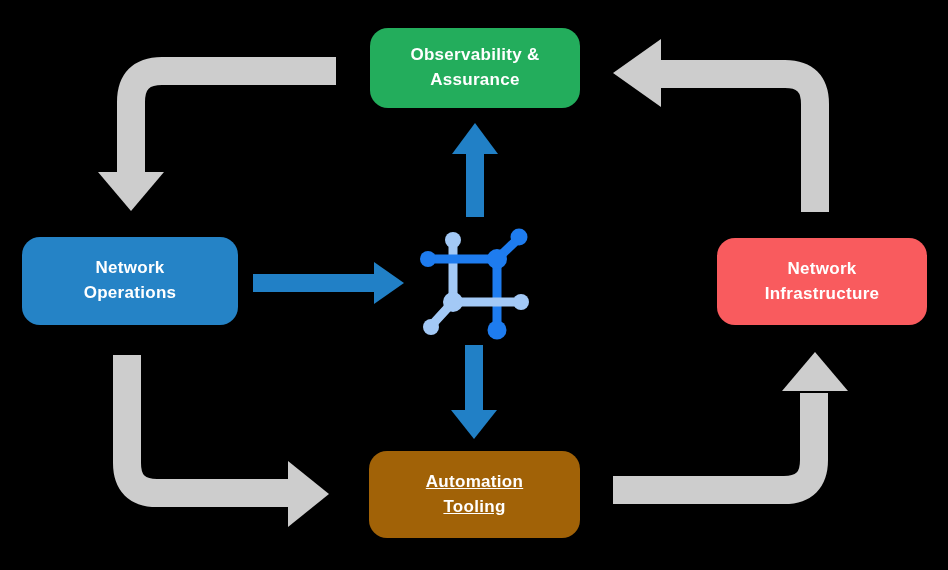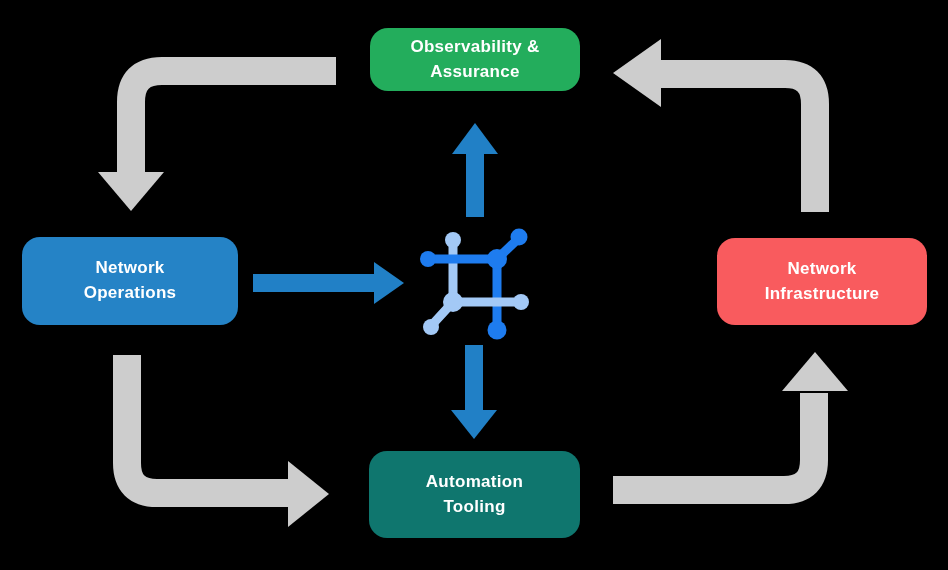--- a/index.html
+++ b/index.html
@@ -75,33 +75,33 @@
       <circle cx="497" cy="259" r="10" fill="#1E7CEF"></circle>
 
       <path class="ln" d="M453,302 L521,302" stroke="#A3C9F6"></path>
       <path class="ln" d="M453,302 L431,326" stroke="#A3C9F6"></path>
       <circle cx="521" cy="302" r="8" fill="#A3C9F6"></circle>
       <circle cx="431" cy="327" r="8" fill="#A3C9F6"></circle>
       <circle cx="453" cy="302" r="10" fill="#A3C9F6"></circle>
     </g>
   </svg>
 
-  <div class="node" style="left: 370px; top: 28px; width: 210px; height: 63px; background: rgb(35, 173, 92);">
+  <div class="node" style="left: 370px; top: 28px; width: 210px; height: 80px; background: rgb(35, 173, 92);">
     <span>Observability &amp;
 Assurance</span>
   </div>
 
   <div class="node" style="left: 22px; top: 237px; width: 216px; height: 88px; background: rgb(37, 131, 198);">
     <span>Network
 Operations</span>
   </div>
 
   <div class="node" style="left: 717px; top: 238px; width: 210px; height: 87px; background: rgb(249, 91, 94);">
     <span>Network
 Infrastructure</span>
   </div>
 
-  <div class="node" style="left: 369px; top: 451px; width: 211px; height: 87px; background: #0f766e;">
+  <div class="node" style="left: 369px; top: 451px; width: 211px; height: 87px; background: #a16207; text-decoration: underline;">
     <span>Automation
 Tooling</span>
   </div>
 
 </div>
 
 </body></html>

